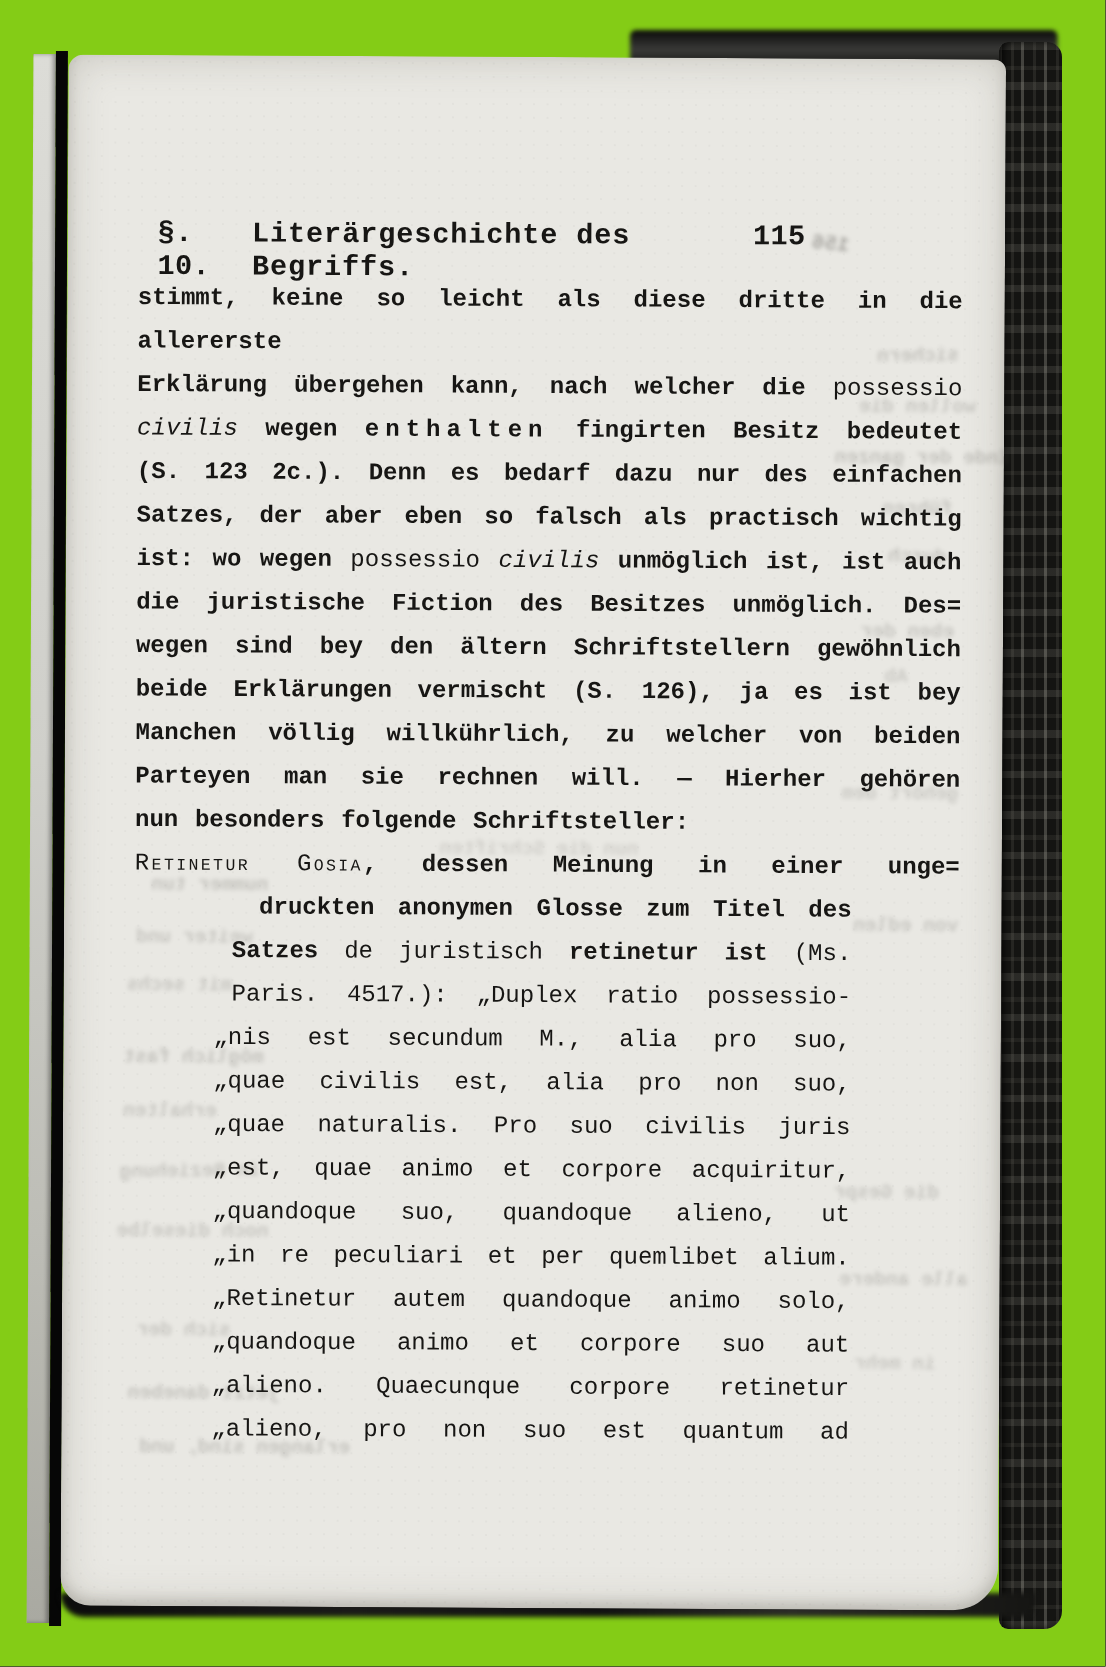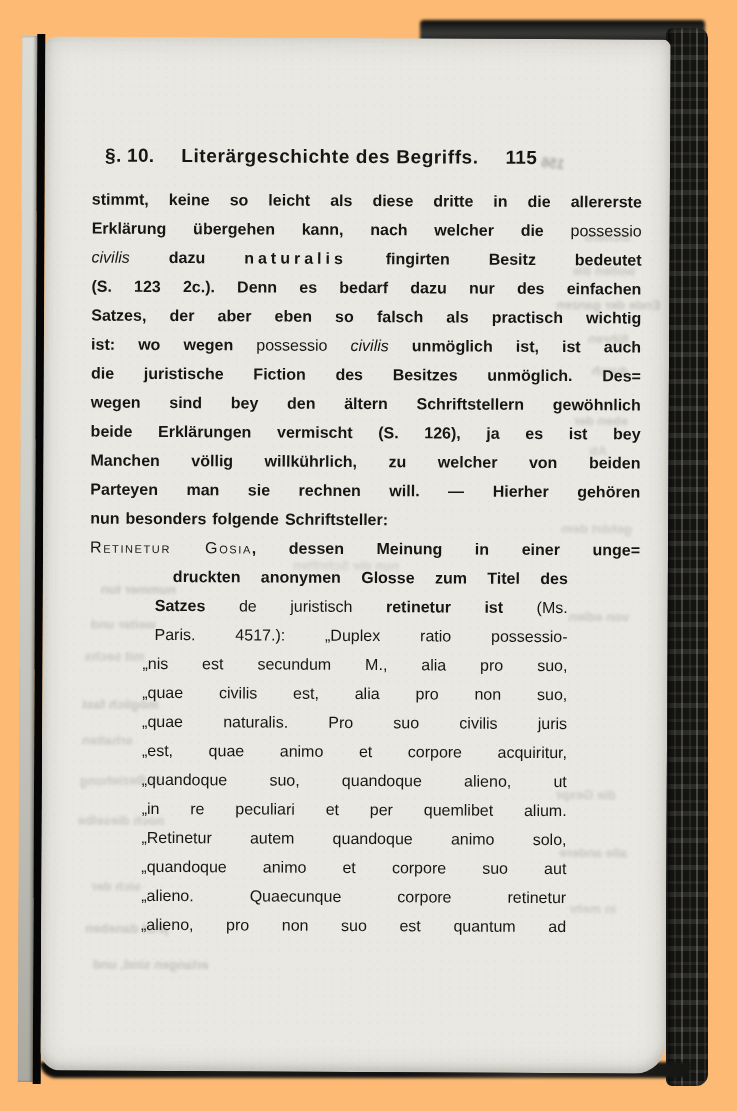--- a/index.html
+++ b/index.html
@@ -1,17 +1,17 @@
 <!DOCTYPE html>
 <html><head>
 <meta charset="utf-8">
 <style>
   html,body{margin:0;padding:0;background:#000;}
-  #stage{position:relative;width:737px;height:1111px;background:#fdba74;overflow:hidden;
-         font-family:Liberation Sans, sans-serif;}
+  #stage{position:relative;width:737px;height:1111px;background:#84cc16;overflow:hidden;
+         font-family:Liberation Mono, monospace;}
 
   
   .facing-page-edge{position:absolute;left:20px;top:36px;width:15px;height:1046px;
     background:linear-gradient(180deg,#dcdcd7 0%,#cfcfca 45%,#bdbdb6 75%,#a9a9a1 100%);
     box-shadow:inset -2px 0 3px rgba(0,0,0,.35);transform:rotate(.25deg);}
   .gutter-line{position:absolute;left:35px;top:34px;width:8px;height:1050px;background:#060606;
     transform:rotate(.25deg);}
   .top-edge-shadow{position:absolute;left:420px;top:20px;width:285px;height:24px;
     background:linear-gradient(180deg,#0a0a0a,#3a3a38 55%,#161614);filter:blur(1.5px);
     border-radius:4px;}
@@ -73,21 +73,21 @@
 
     <div class="page-header">
       <span class="hdr-section">§. 10.</span>
       <span class="hdr-title">Literärgeschichte des Begriffs.</span>
       <span class="hdr-page-number">115</span>
     </div>
 
     <div class="text-block" id="text-block">
         <div class="ln b-main jl"><span class="seg-f">stimmt, keine so leicht als diese dritte in die allererste</span></div>
         <div class="ln b-main jl"><span class="seg-f">Erklärung übergehen kann, nach welcher die </span><span class="seg-a">possessio</span></div>
-        <div class="ln b-main jl"><span class="seg-ai">civilis</span><span class="seg-f"> dazu </span><span class="seg-sp">naturalis</span><span class="seg-f"> fingirten Besitz bedeutet</span></div>
+        <div class="ln b-main jl"><span class="seg-ai">civilis</span><span class="seg-f"> wegen </span><span class="seg-sp">enthalten</span><span class="seg-f"> fingirten Besitz bedeutet</span></div>
         <div class="ln b-main jl"><span class="seg-f">(S. 123 2c.). Denn es bedarf dazu nur des einfachen</span></div>
         <div class="ln b-main jl"><span class="seg-f">Satzes, der aber eben so falsch als practisch wichtig</span></div>
         <div class="ln b-main jl"><span class="seg-f">ist: wo wegen </span><span class="seg-a">possessio </span><span class="seg-ai">civilis</span><span class="seg-f"> unmöglich ist, ist auch</span></div>
         <div class="ln b-main jl"><span class="seg-f">die juristische Fiction des Besitzes unmöglich. Des=</span></div>
         <div class="ln b-main jl"><span class="seg-f">wegen sind bey den ältern Schriftstellern gewöhnlich</span></div>
         <div class="ln b-main jl"><span class="seg-f">beide Erklärungen vermischt (S. 126), ja es ist bey</span></div>
         <div class="ln b-main jl"><span class="seg-f">Manchen völlig willkührlich, zu welcher von beiden</span></div>
         <div class="ln b-main jl"><span class="seg-f">Parteyen man sie rechnen will. — Hierher gehören</span></div>
         <div class="ln b-main"><span class="seg-f">nun besonders folgende Schriftsteller:</span></div>
         <div class="ln b-main jl"><span class="seg-sc">Retinetur Gosia</span><span class="seg-f">, dessen Meinung in einer unge=</span></div>

